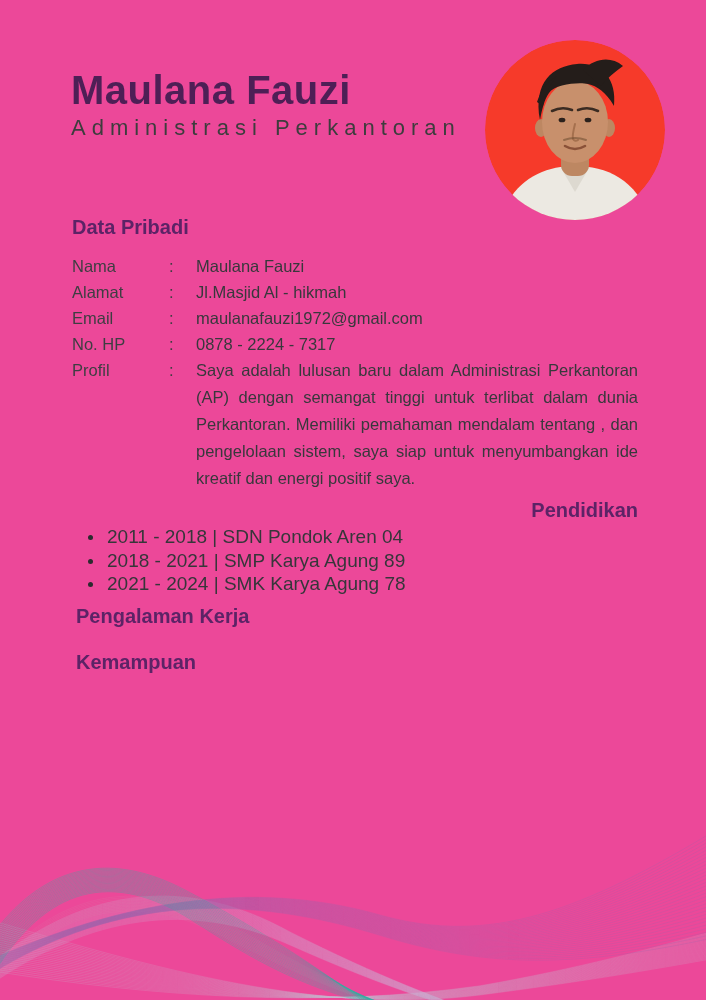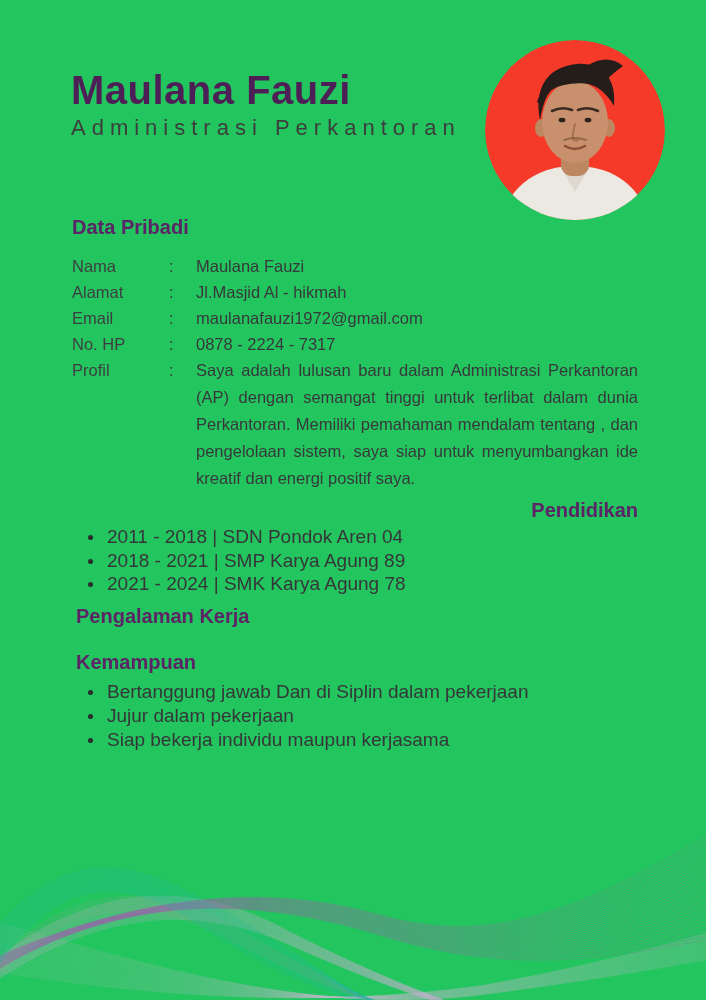--- a/index.html
+++ b/index.html
@@ -1,21 +1,21 @@
 <!DOCTYPE html>
 <html style="--title-color: #4e1f56; --heading-color: #5c2366;"><head>
 <meta charset="utf-8">
 <style>
   * { margin: 0; padding: 0; box-sizing: border-box; }
   html, body { background: #ffffff; }
   .page {
     position: relative;
     width: 706px;
     height: 1000px;
-    background: #22c55e;
+    background: #ec4899;
     overflow: hidden;
     font-family: "Liberation Sans", sans-serif;
     color: #3e3e42;
   }
   
   .header { position: absolute; left: 71px; top: 68px; z-index: 2; }
   .name-title {
     font-size: 40px;
     font-weight: 700;
     color: var(--title-color, #4e1f56);
@@ -171,25 +171,20 @@
         <li>2021 - 2024 | SMK Karya Agung 78</li>
       </ul>
     </section>
 
     <section>
       <h2 class="section-heading h-experience">Pengalaman Kerja</h2>
     </section>
 
     <section>
       <h2 class="section-heading h-skills">Kemampuan</h2>
-      <ul class="bullet-list skill-list">
-        <li>Bertanggung jawab Dan di Siplin dalam pekerjaan</li>
-        <li>Jujur dalam pekerjaan</li>
-        <li>Siap bekerja individu maupun kerjasama</li>
-      </ul>
     </section>
 
   </main>
 
   <div class="wave-wrap">
     <svg id="wave-svg" viewBox="0 0 706 180" width="706" height="180" preserveAspectRatio="none">
         <path d="M -10 100 C 160 150 320 195 480 175 C 580 162 650 150 716 138" fill="none" stroke="#c3b7cf" stroke-width="0.7" stroke-opacity="0.32"></path>
         <path d="M -10 102.2 C 160 151.2 320 194.7 480 174.6 C 580 161.4 650 149.1 716 136.8" fill="none" stroke="#c3b7cf" stroke-width="0.7" stroke-opacity="0.32"></path>
         <path d="M -10 104.4 C 160 152.4 320 194.4 480 174.2 C 580 160.8 650 148.2 716 135.6" fill="none" stroke="#c3b7cf" stroke-width="0.7" stroke-opacity="0.32"></path>
         <path d="M -10 106.6 C 160 153.6 320 194.1 480 173.8 C 580 160.2 650 147.3 716 134.4" fill="none" stroke="#c3b7cf" stroke-width="0.7" stroke-opacity="0.32"></path>

